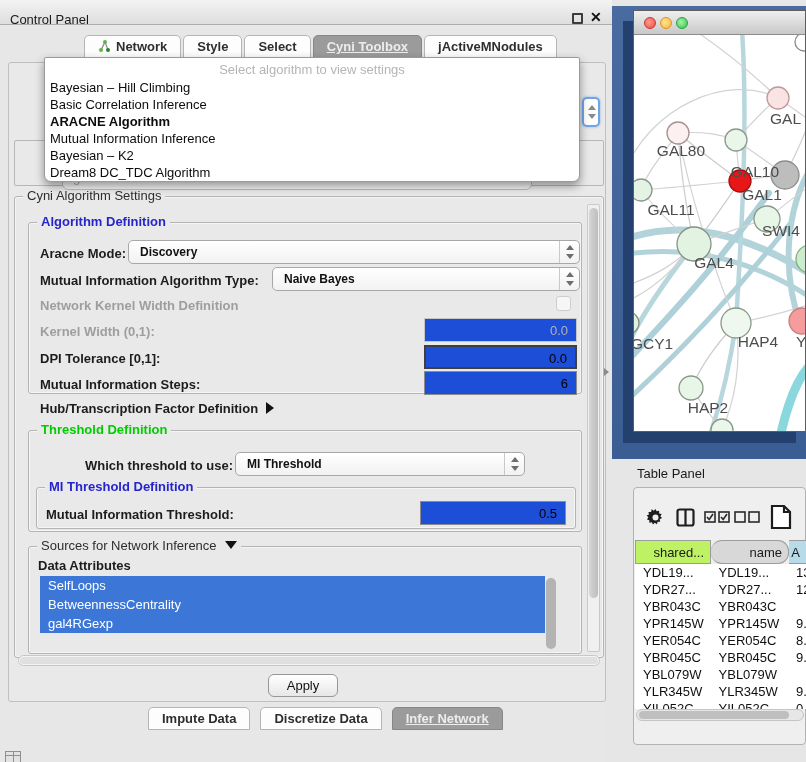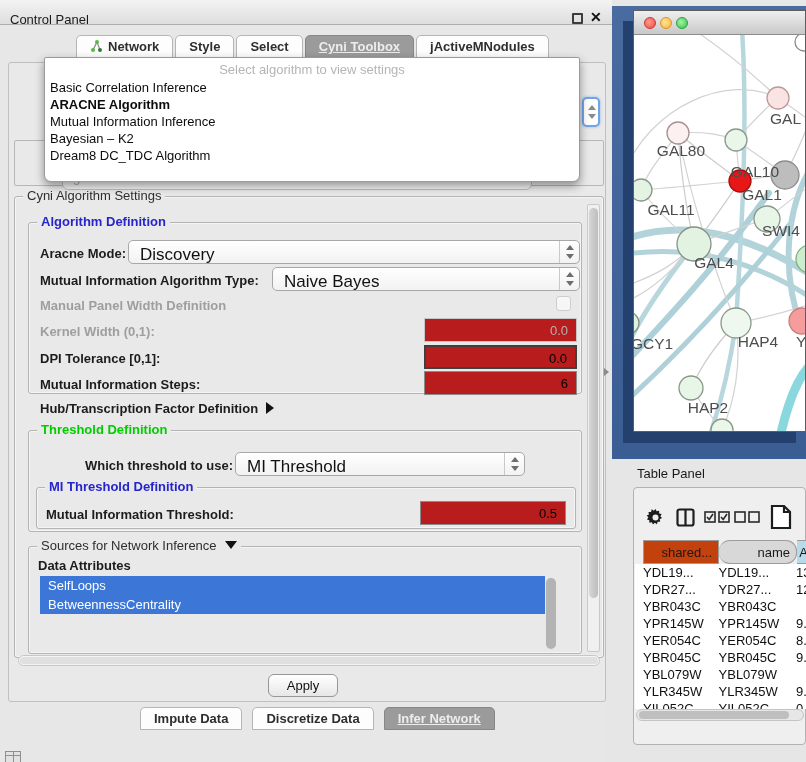--- a/index.html
+++ b/index.html
@@ -8,21 +8,21 @@
   #stage { position:absolute; inset:0; width:806px; height:762px; }
 
   .abs { position:absolute; }
 
   
   .cp-titlebar { left:0; top:8; width:612px; height:25px; background:linear-gradient(#f3f3f3,#dedede); border-bottom:1px solid #acacac; }
   .cp-title { left:10px; top:12px; font-size:13px; color:#1a1a1a; }
   .win-float { left:572px; top:13px; width:11px; height:11px; border:2px solid #3c3c3c; border-radius:1px; }
   .win-close { left:590px; top:9px; font-size:14px; font-weight:bold; color:#111; }
 
-  .tabs-row { display:flex; gap:0; }
+  .tabs-row { display:flex; gap:0;margin-left:8px; }
   .tab { height:23px; padding:0 13px; background:#fdfdfd; border:1px solid #b5b5b5; border-radius:5px 5px 0 0; font-size:13px; font-weight:bold; color:#2e2e2e; display:flex; align-items:center; gap:5px; margin-right:2px; }
   .tab.sel { background:#9b9b9b; border-color:#878787; color:#ededed;text-decoration:underline; }
 
   .inner-panel { left:8px; top:62px; width:598px; height:640px; background:#e9e9e9; border:1px solid #c0c0c0; border-radius:3px; }
 
   
   .hidden-combo { left:62px; top:166px; width:470px; height:24px; background:#f4f4f4; border:1px solid #bdbdbd; border-radius:6px; font-size:13px; color:#a9a9a9; line-height:22px; padding-left:10px; z-index:1; }
   .focus-spinner { left:582px; top:97px; width:18px; height:30px; background:#fff; border:2px solid #72a5e6; box-shadow:0 0 3px #8fb8ea; border-radius:5px; z-index:1; }
   .focus-spinner i { position:absolute; left:4px; width:0; height:0; border-left:4px solid transparent; border-right:4px solid transparent; }
   .focus-spinner .u { top:6px; border-bottom:5px solid #8a8a8a; }
@@ -38,28 +38,28 @@
   
   .groupbox { border:1px solid #b4b4b4; border-radius:3px; box-shadow:inset 0 0 0 1px rgba(255,255,255,.55); }
   .gtitle { position:absolute; top:-9px; left:8px; background:#e9e9e9; padding:0 4px; font-size:13px; white-space:nowrap; }
   .gtitle.plain { color:#2e2e2e; }
   .gtitle.blue { color:#2525cc; font-weight:bold; }
   .gtitle.green { color:#00cc00; font-weight:bold; }
 
   .lbl { position:absolute; font-size:13px; font-weight:bold; color:#1c1c1c; white-space:nowrap; }
   .lbl.gray { color:#9e9e9e; }
 
-  .combo { position:absolute; height:24px; background:linear-gradient(#ffffff,#f2f2f2); border:1px solid #a8a8a8; border-radius:5px; font-size:17px; color:#111; }
+  .combo { position:absolute; height:24px; background:linear-gradient(#ffffff,#f2f2f2); border:1px solid #a8a8a8; border-radius:5px; font-size:12px; color:#111;font-weight:bold; }
   .combo .cval { position:absolute; left:11px; top:4px; }
   .combo .carr { position:absolute; right:0; top:0; width:20px; height:100%; border-left:1px solid #c9c9c9; }
   .combo .carr i { position:absolute; left:6px; width:0; height:0; border-left:4px solid transparent; border-right:4px solid transparent; }
   .combo .carr .u { top:4px; border-bottom:5px solid #6e6e6e; }
   .combo .carr .d { bottom:4px; border-top:5px solid #6e6e6e; }
 
-  .tfield { position:absolute; height:24px; background:#b91c1c; font-size:13px; text-align:right; padding:4px 8px 0 6px; }
+  .tfield { position:absolute; height:24px; background:#1d4ed8; font-size:13px; text-align:right; padding:4px 8px 0 6px; }
   .tfield.dim { border:1px solid #c6c6c6; color:#b2b2b2; }
   .tfield.focusd { border:2px solid #3f3f3f; color:#000; }
   .tfield.norm { border:1px solid #8b8b8b; color:#000; }
 
   .checkbox { position:absolute; width:15px; height:15px; border:1px solid #cdcdcd; background:#f6f6f6; border-radius:3px; }
 
   .tri-right { display:inline-block; width:0; height:0; border-top:6px solid transparent; border-bottom:6px solid transparent; border-left:8px solid #111; margin-left:8px; vertical-align:-1px; }
   .tri-down { display:inline-block; width:0; height:0; border-left:6px solid transparent; border-right:6px solid transparent; border-top:8px solid #111; margin-left:8px; vertical-align:1px; }
 
   .attr-list { left:40px; top:576px; width:505px; height:76px; overflow:hidden; }
@@ -144,20 +144,21 @@
   <div class="abs ghost-group"></div>
   <div class="abs hidden-combo">galFiltered.sif default node</div>
   <div class="abs focus-spinner">
       <i class="u"></i>
       <i class="d"></i>
     </div>
 
   <div class="abs dropdown">
     <div class="dd-placeholder">Select algorithm to view settings</div>
     <div id="dd-options">
+        <div class="dd-opt">Bayesian – Hill Climbing</div>
         <div class="dd-opt">Basic Correlation Inference</div>
         <div class="dd-opt bold">ARACNE Algorithm</div>
         <div class="dd-opt">Mutual Information Inference</div>
         <div class="dd-opt">Bayesian – K2</div>
         <div class="dd-opt">Dream8 DC_TDC Algorithm</div>
       </div>
   </div>
 
   <div class="abs groupbox" style="left:14px; top:196px; width:590px; height:462px;">
     <span class="gtitle plain">Cyni Algorithm Settings</span>
@@ -178,21 +179,21 @@
 
   <span class="lbl" style="left:40px; top:273px;">Mutual Information Algorithm Type:</span>
   <div class="combo" style="left:272px; top:267px; width:308px;">
     <span class="cval">Naive Bayes</span>
     <span class="carr">
         <i class="u"></i>
         <i class="d"></i>
       </span>
   </div>
 
-  <span class="lbl gray" style="left:40px; top:298px;">Manual Panel Width Definition</span>
+  <span class="lbl gray" style="left:40px; top:298px;">Network Kernel Width Definition</span>
   <div class="checkbox" style="left:556px; top:296px;"></div>
 
   <span class="lbl gray" style="left:40px; top:324px;">Kernel Width (0,1):</span>
   <div class="tfield dim" style="left:424px; top:318px; width:153px;">0.0</div>
 
   <span class="lbl" style="left:40px; top:351px;">DPI Tolerance [0,1]:</span>
   <div class="tfield focusd" style="left:424px; top:345px; width:153px;">0.0</div>
 
   <span class="lbl" style="left:40px; top:377px;">Mutual Information Steps:</span>
   <div class="tfield norm" style="left:424px; top:371px; width:153px;">6</div>
@@ -217,20 +218,21 @@
   <span class="lbl" style="left:46px; top:507px;">Mutual Information Threshold:</span>
   <div class="tfield norm" style="left:420px; top:501px; width:146px;">0.5</div>
 
   <div class="abs groupbox" style="left:28px; top:546px; width:554px; height:108px;">
     <span class="gtitle plain"><span>Sources for Network Inference</span><span class="tri-down"></span></span>
   </div>
   <span class="lbl" style="left:38px; top:558px;">Data Attributes</span>
   <div class="abs attr-list" id="attr-list">
       <div class="attr-item">SelfLoops</div>
       <div class="attr-item">BetweennessCentrality</div>
+      <div class="attr-item">gal4RGexp</div>
     </div>
   <div class="abs list-vscroll">
       <span class="thumb"></span>
     </div>
 
   <div class="abs set-vscroll">
       <span class="thumb"></span>
     </div>
   <div class="abs set-hscroll">
       <span class="thumb"></span>
@@ -347,21 +349,21 @@
           <rect x="1" y="1" width="10" height="10" fill="none" stroke="#2a2a2a" stroke-width="1.6"></rect>
           <rect x="15" y="1" width="10" height="10" fill="none" stroke="#2a2a2a" stroke-width="1.6"></rect>
         </svg>
       <svg style="position:absolute; left:136px; top:16px;" width="22" height="26" viewBox="0 0 22 26">
           <path d="M2 2h12l6 6v16H2z" fill="#fff" stroke="#1d1d1d" stroke-width="2.2"></path>
           <path d="M14 2v6h6" fill="none" stroke="#1d1d1d" stroke-width="2.2"></path>
         </svg>
     </div>
   </div>
   <div class="abs tbl-head" id="tbl-head">
-      <div class="th" style="width: 76px; background: #c2410c; margin-left: 8px;">shared...</div>
+      <div class="th" style="width: 76px; background: #bef264;">shared...</div>
       <div class="th" style="width: 78px; background: rgb(216, 216, 216); border-radius: 11px;">name</div>
       <div class="th" style="width: 18px; background: rgb(184, 219, 233);">A</div>
     </div>
   <div class="abs tbl-body" id="tbl-body">
       <div class="tr">
         <div class="td" style="width: 76px;">YDL19...</div>
         <div class="td" style="width: 78px;">YDL19...</div>
         <div class="td" style="width: 18px;">13</div>
       </div>
       <div class="tr">

